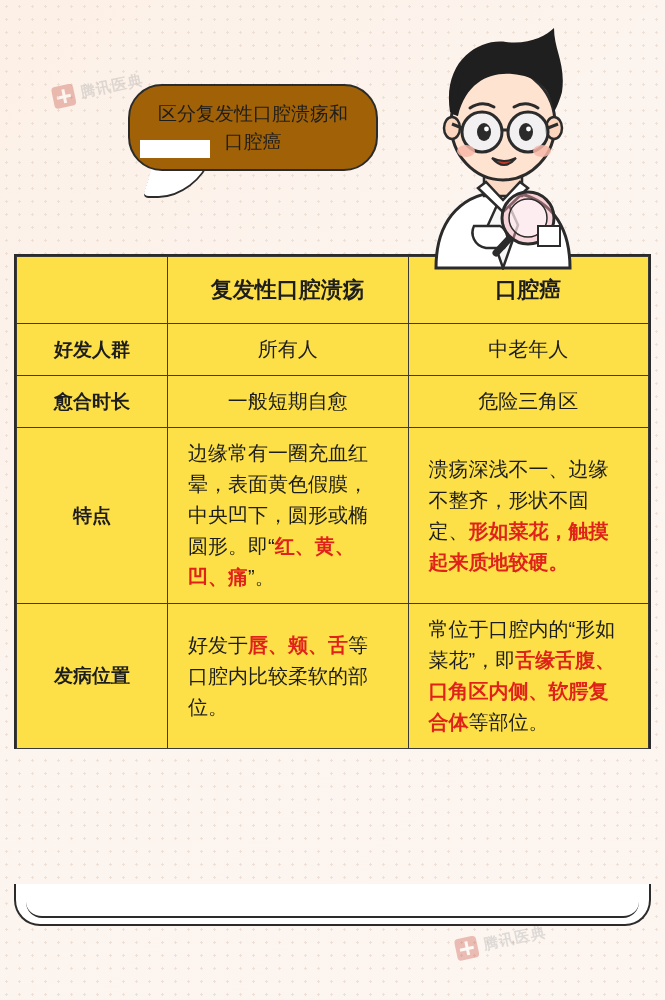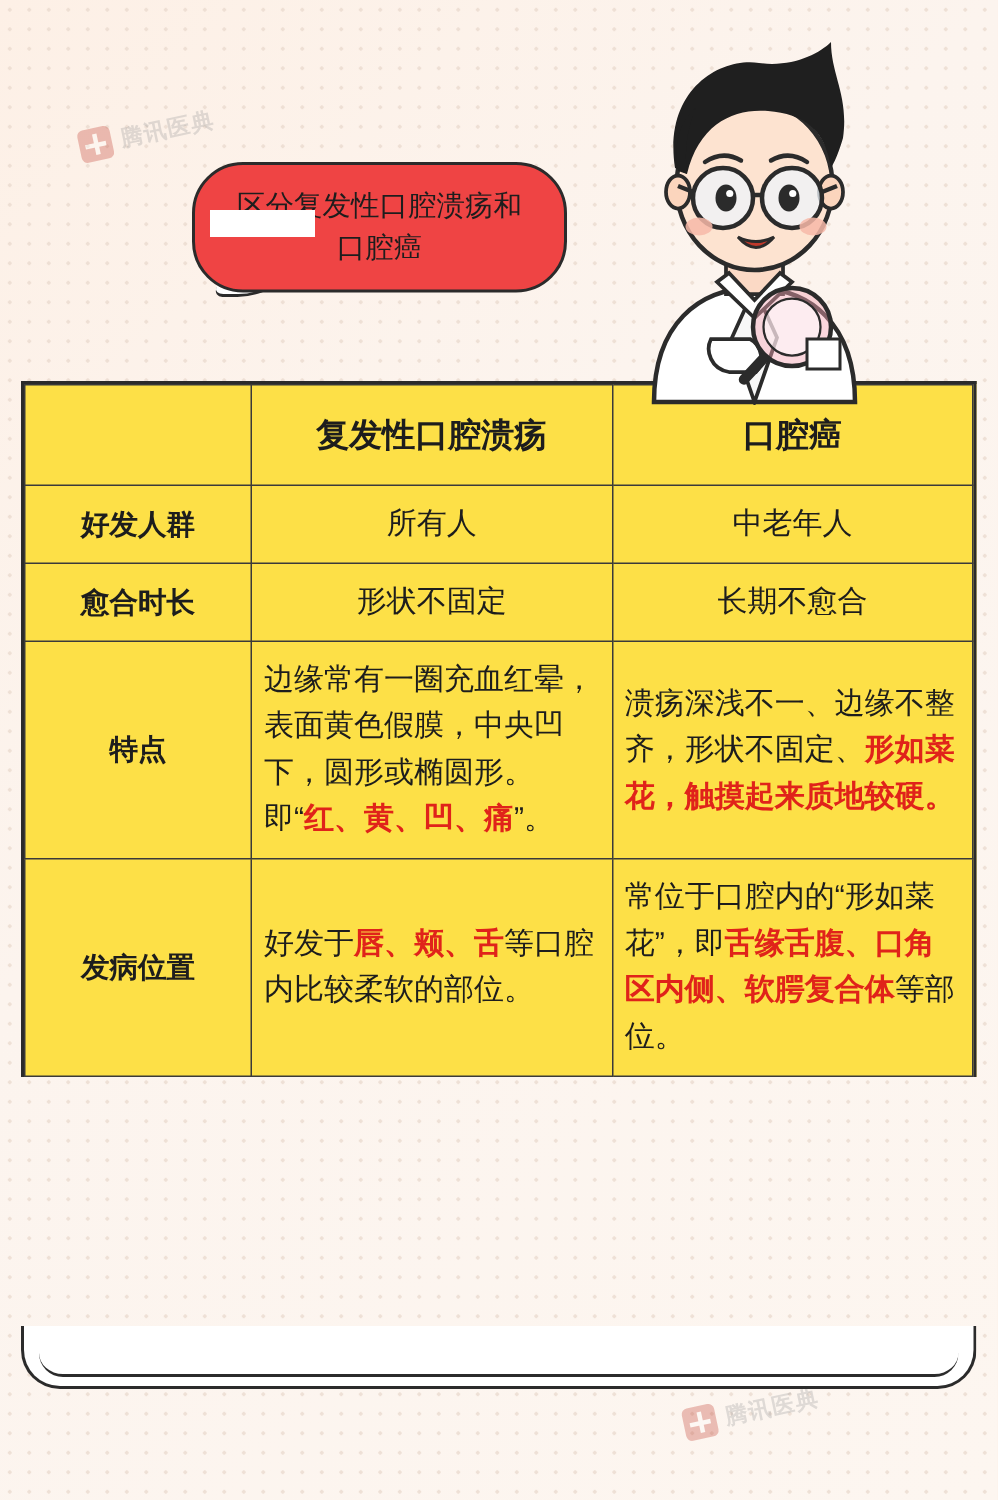--- a/index.html
+++ b/index.html
@@ -74,30 +74,29 @@
   .wm-top { left: 52px; top: 78px; }
   .wm-bottom { left: 455px; top: 930px; }
 
   
   .bubble {
     position: absolute;
     left: 128px;
     top: 84px;
     width: 250px;
     min-height: 72px;
-    background: #ef4444;
+    background: #a16207;
     border: 2px solid #2b2b2b;
     border-radius: 34px;
     box-sizing: border-box;
     padding: 14px 20px;
     display: flex;
     align-items: center;
     justify-content: center;
     z-index: 6;
-    margin-top: 24px;
   }
   .bubble-text {
     font-size: 19px;
     line-height: 1.45;
     color: #1d1d1d;
     text-align: center;
   }
   .bubble-tail {
     position: absolute;
     left: 150px;
@@ -144,21 +143,21 @@
     box-sizing: border-box;
     z-index: 3;
   }
   table {
     width: 100%;
     border-collapse: collapse;
     table-layout: fixed;
   }
   td, th {
     border: 1px solid #3a3a3a;
-    padding: 10px 8px;
+    padding: 10px 20px;
     vertical-align: middle;
     color: #1d1d1d;
   }
   th {
     font-size: 22px;
     font-weight: bold;
     padding: 18px 10px;
     text-align: center;
   }
   .col-head { width: 130px; }
@@ -283,22 +282,22 @@
         </tr>
       </thead>
       <tbody id="table-body">
           <tr>
             <td class="row-head col-head">好发人群</td>
             <td class="cell center"><span>所有人</span></td>
             <td class="cell center"><span>中老年人</span></td>
           </tr>
           <tr>
             <td class="row-head col-head">愈合时长</td>
-            <td class="cell center"><span>形状不固定</span></td>
-            <td class="cell center"><span>长期不愈合</span></td>
+            <td class="cell center"><span>一般短期自愈</span></td>
+            <td class="cell center"><span>危险三角区</span></td>
           </tr>
           <tr>
             <td class="row-head col-head">特点</td>
             <td class="cell left"><span>边缘常有一圈充血红晕，表面黄色假膜，中央凹下，圆形或椭圆形。即“</span><span class="hl">红、黄、凹、痛</span><span>”。</span></td>
             <td class="cell left"><span>溃疡深浅不一、边缘不整齐，形状不固定、</span><span class="hl">形如菜花，触摸起来质地较硬。</span></td>
           </tr>
           <tr>
             <td class="row-head col-head">发病位置</td>
             <td class="cell left"><span>好发于</span><span class="hl">唇、颊、舌</span><span>等口腔内比较柔软的部位。</span></td>
             <td class="cell left"><span>常位于口腔内的“形如菜花”，即</span><span class="hl">舌缘舌腹、口角区内侧、软腭复合体</span><span>等部位。</span></td>

